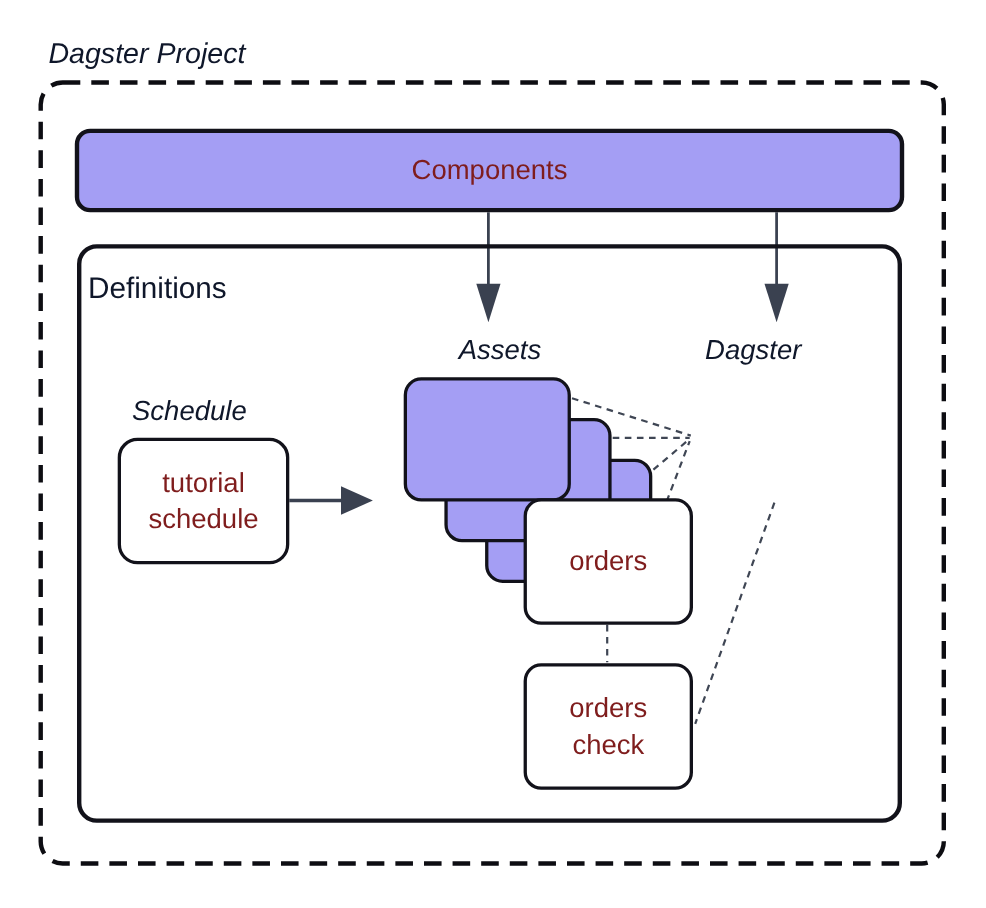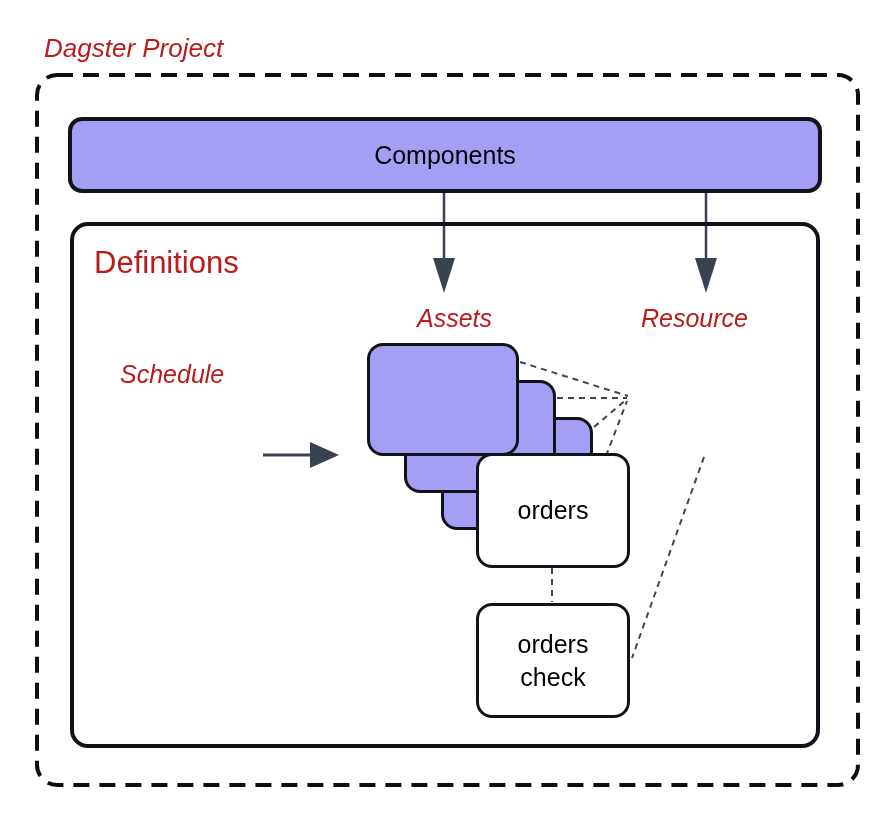--- a/index.html
+++ b/index.html
@@ -21,41 +21,41 @@
     left: 0;
     top: 0;
     width: 896px;
     height: 825px;
     pointer-events: none;
   }
   .lbl {
     position: absolute;
     font-size: 25px;
     font-style: italic;
-    color: #b91c1c;
+    color: #0f172a;
     white-space: nowrap;
     line-height: 37px;
   }
   .lbl-upright {
     font-style: normal;
   }
   .box {
     position: absolute;
     box-sizing: border-box;
     background: #ffffff;
     border: 3px solid #12121a;
     border-radius: 16px;
     display: flex;
     flex-direction: column;
     align-items: center;
     justify-content: center;
     text-align: center;
     font-size: 25px;
     line-height: 33px;
-    color: #000000;
+    color: #7f1d1d;
   }
   .purple { background: #a49ef4; }
   .components-bar {
     left: 68px; top: 117px;
     width: 754px; height: 76px;
     border-width: 4px;
     border-radius: 14px;
   }
   .definitions-box {
     left: 70px; top: 222px;
@@ -67,21 +67,21 @@
   .tutorial-box  { left: 107px; top: 398px; width: 156px; height: 115px; border-radius: 18px; }
   .asset-card    { width: 152px; height: 113px; }
   .asset-3       { left: 441px; top: 417px; }
   .asset-2       { left: 404px; top: 380px; }
   .asset-1       { left: 367px; top: 343px; }
   .orders-agg-box   { left: 476px; top: 453px; width: 154px; height: 115px; }
   .duckdb-box       { left: 629px; top: 342px; width: 154px; height: 114px; }
   .orders-check-box { left: 476px; top: 603px; width: 154px; height: 115px; }
 
   .title-lbl        { left: 44px;  top: 30px; font-size: 26px; }
-  .definitions-lbl  { left: 94px;  top: 244px; font-size: 31px; }
+  .definitions-lbl  { left: 80px;  top: 244px; font-size: 27px; }
   .schedule-lbl     { left: 120px; top: 356px; }
   .assets-lbl       { left: 377px; top: 300px; margin-left: 40px; }
   .resource-lbl     { left: 641px; top: 300px; }
   .asset-check-lbl  { left: 392px; top: 574px; text-align: left; }
 </style>
 </head>
 <body>
 
 <div class="canvas">
 
@@ -117,29 +117,33 @@
   <div class="lbl title-lbl">Dagster Project</div>
 
   <div class="box purple components-bar">
     <span>Components</span>
   </div>
 
   <div class="box definitions-box"></div>
   <div class="lbl lbl-upright definitions-lbl">Definitions</div>
 
   <div class="lbl schedule-lbl">Schedule</div>
+  <div class="box tutorial-box">
+    <span>tutorial</span>
+    <span>schedule</span>
+  </div>
 
   <div class="lbl assets-lbl">Assets</div>
   <div class="box purple asset-card asset-3"></div>
   <div class="box purple asset-card asset-2"></div>
   <div class="box purple asset-card asset-1"></div>
   <div class="box orders-agg-box">
     <span>orders</span>
   </div>
 
-  <div class="lbl resource-lbl">Resource</div>
+  <div class="lbl resource-lbl">Dagster</div>
 
   <div class="box orders-check-box">
     <span>orders</span>
     <span>check</span>
   </div>
 
 </div>
 
 </body></html>

